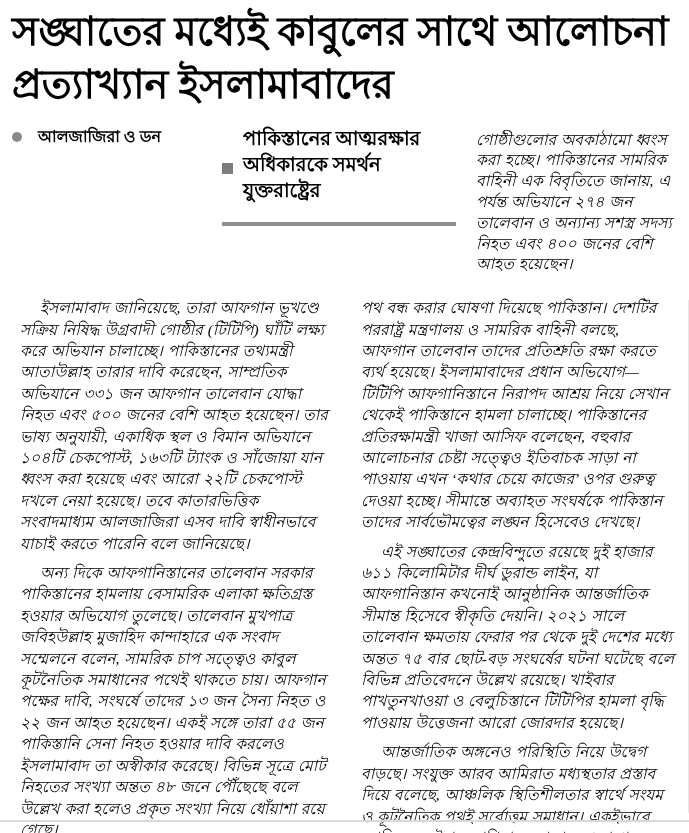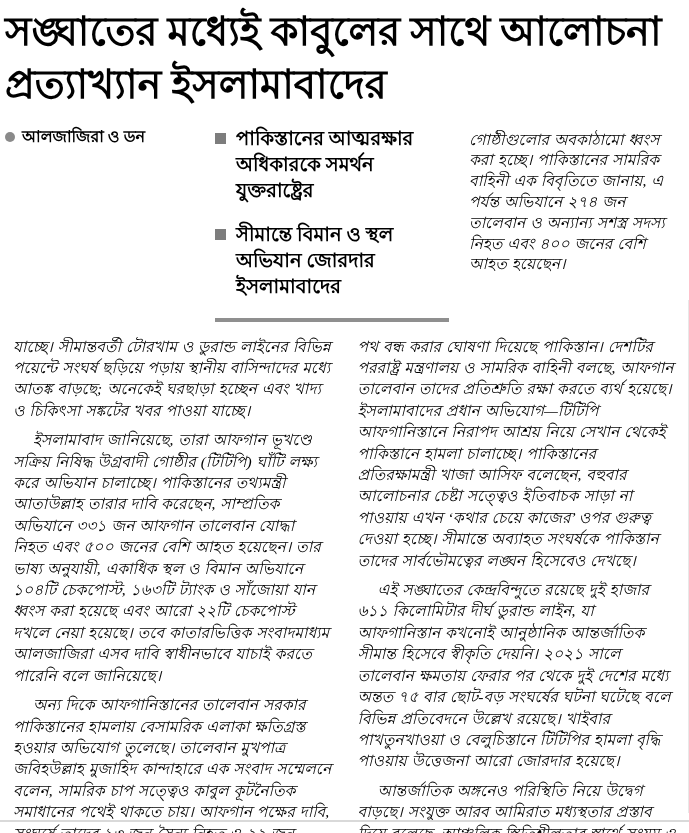--- a/index.html
+++ b/index.html
@@ -4,58 +4,58 @@
 <style>
   html,body{margin:0;padding:0;background:#ffffff;}
   .page{
     position:relative;
     width:689px;height:833px;
     background:#ffffff;
     color:#000;
     font-family:"Liberation Serif", serif;
     overflow:hidden;
     box-sizing:border-box;
-    padding:6px 4px 0 5px;
+    padding:6px 4px 0 12px;
   }
   .headline{
     margin:0 0 10px 0;
     font-size:40px;
     line-height:1.32;
     font-weight:700;
     color:#000;
     letter-spacing:0px;
   }
   .top{
     display:flex;
     align-items:flex-start;
     width:100%;
   }
   .col-a{width:196px;flex:0 0 196px;}
   .col-b{width:258px;flex:0 0 258px;box-sizing:border-box;padding:4px 10px 0 14px;}
   .col-c{width:226px;flex:1 1 auto;box-sizing:border-box;padding-left:2px;}
   .byline{
-    display:flex;align-items:center;gap:7px;
+    display:flex;align-items:center;gap:16px;
     font-weight:700;font-size:16px;
     margin:2px 0 4px 0;
   }
   .byline .dot{
     width:10px;height:10px;border-radius:50%;
     background:#8a8a8a;flex:0 0 10px;
   }
   p.body{
     margin:8px;
     font-size:15.5px;
     line-height:20.8px;
     text-align:left;
     word-spacing:1px;
     font-style:italic;
   }
   p.indent{text-indent:20px;}
   .highlight{
-    display:flex;align-items:flex-start;gap:10px;
+    display:flex;align-items:center;gap:10px;
     font-weight:700;font-size:19.5px;line-height:26px;
     margin-bottom:18px;
   }
   .highlight .sq{
     width:11px;height:11px;background:#7d7d7d;
     flex:0 0 11px;margin-top:7px;
   }
   .rule{
     height:4px;background:#8f8f8f;
     margin-top:12px;width:100%;
@@ -90,37 +90,32 @@
         <span class="dot"></span>
         <span>আলজাজিরা ও ডন</span>
       </div>
     </div>
 
     <div class="col-b">
       <div class="highlight">
         <span class="sq"></span>
         <span>পাকিস্তানের আত্মরক্ষার অধিকারকে সমর্থন যুক্তরাষ্ট্রের</span>
       </div>
-      <div class="highlight">
-        <span class="sq"></span>
-        <span>সীমান্তে বিমান ও স্থল অভিযান জোরদার ইসলামাবাদের</span>
-      </div>
       <div class="rule"></div>
     </div>
 
     <div class="col-c">
       <p class="body">গোষ্ঠীগুলোর অবকাঠামো ধ্বংস করা হচ্ছে। পাকিস্তানের সামরিক বাহিনী এক বিবৃতিতে জানায়, এ পর্যন্ত অভিযানে ২৭৪ জন তালেবান ও অন্যান্য সশস্ত্র সদস্য নিহত এবং ৪০০ জনের বেশি আহত হয়েছেন।</p>
     </div>
 
   </div>
 
   <div class="bottom">
 
     <div class="bcol">
-      <p class="body">যাচ্ছে। সীমান্তবর্তী টোরখাম ও ডুরান্ড লাইনের বিভিন্ন পয়েন্টে সংঘর্ষ ছড়িয়ে পড়ায় স্থানীয় বাসিন্দাদের মধ্যে আতঙ্ক বাড়ছে; অনেকেই ঘরছাড়া হচ্ছেন এবং খাদ্য ও চিকিৎসা সঙ্কটের খবর পাওয়া যাচ্ছে।</p>
       <p class="body indent">ইসলামাবাদ জানিয়েছে, তারা আফগান ভূখণ্ডে সক্রিয় নিষিদ্ধ উগ্রবাদী গোষ্ঠীর (টিটিপি) ঘাঁটি লক্ষ্য করে অভিযান চালাচ্ছে। পাকিস্তানের তথ্যমন্ত্রী আতাউল্লাহ তারার দাবি করেছেন, সাম্প্রতিক অভিযানে ৩৩১ জন আফগান তালেবান যোদ্ধা নিহত এবং ৫০০ জনের বেশি আহত হয়েছেন। তার ভাষ্য অনুযায়ী, একাধিক স্থল ও বিমান অভিযানে ১০৪টি চেকপোস্ট, ১৬৩টি ট্যাংক ও সাঁজোয়া যান ধ্বংস করা হয়েছে এবং আরো ২২টি চেকপোস্ট দখলে নেয়া হয়েছে। তবে কাতারভিত্তিক সংবাদমাধ্যম আলজাজিরা এসব দাবি স্বাধীনভাবে যাচাই করতে পারেনি বলে জানিয়েছে।</p>
       <p class="body indent">অন্য দিকে আফগানিস্তানের তালেবান সরকার পাকিস্তানের হামলায় বেসামরিক এলাকা ক্ষতিগ্রস্ত হওয়ার অভিযোগ তুলেছে। তালেবান মুখপাত্র জবিহউল্লাহ মুজাহিদ কান্দাহারে এক সংবাদ সম্মেলনে বলেন, সামরিক চাপ সত্ত্বেও কাবুল কূটনৈতিক সমাধানের পথেই থাকতে চায়। আফগান পক্ষের দাবি, সংঘর্ষে তাদের ১৩ জন সৈন্য নিহত ও ২২ জন আহত হয়েছেন। একই সঙ্গে তারা ৫৫ জন পাকিস্তানি সেনা নিহত হওয়ার দাবি করলেও ইসলামাবাদ তা অস্বীকার করেছে। বিভিন্ন সূত্রে মোট নিহতের সংখ্যা অন্তত ৪৮ জনে পৌঁছেছে বলে উল্লেখ করা হলেও প্রকৃত সংখ্যা নিয়ে ধোঁয়াশা রয়ে গেছে।</p>
 
     </div>
 
     <div class="bcol">
       <p class="body">পথ বন্ধ করার ঘোষণা দিয়েছে পাকিস্তান। দেশটির পররাষ্ট্র মন্ত্রণালয় ও সামরিক বাহিনী বলছে, আফগান তালেবান তাদের প্রতিশ্রুতি রক্ষা করতে ব্যর্থ হয়েছে। ইসলামাবাদের প্রধান অভিযোগ—টিটিপি আফগানিস্তানে নিরাপদ আশ্রয় নিয়ে সেখান থেকেই পাকিস্তানে হামলা চালাচ্ছে। পাকিস্তানের প্রতিরক্ষামন্ত্রী খাজা আসিফ বলেছেন, বহুবার আলোচনার চেষ্টা সত্ত্বেও ইতিবাচক সাড়া না পাওয়ায় এখন ‘কথার চেয়ে কাজের’ ওপর গুরুত্ব দেওয়া হচ্ছে। সীমান্তে অব্যাহত সংঘর্ষকে পাকিস্তান তাদের সার্বভৌমত্বের লঙ্ঘন হিসেবেও দেখছে।</p>
       <p class="body indent">এই সঙ্ঘাতের কেন্দ্রবিন্দুতে রয়েছে দুই হাজার ৬১১ কিলোমিটার দীর্ঘ ডুরান্ড লাইন, যা আফগানিস্তান কখনোই আনুষ্ঠানিক আন্তর্জাতিক সীমান্ত হিসেবে স্বীকৃতি দেয়নি। ২০২১ সালে তালেবান ক্ষমতায় ফেরার পর থেকে দুই দেশের মধ্যে অন্তত ৭৫ বার ছোট-বড় সংঘর্ষের ঘটনা ঘটেছে বলে বিভিন্ন প্রতিবেদনে উল্লেখ রয়েছে। খাইবার পাখতুনখাওয়া ও বেলুচিস্তানে টিটিপির হামলা বৃদ্ধি পাওয়ায় উত্তেজনা আরো জোরদার হয়েছে।</p>
       <p class="body indent">আন্তর্জাতিক অঙ্গনেও পরিস্থিতি নিয়ে উদ্বেগ বাড়ছে। সংযুক্ত আরব আমিরাত মধ্যস্থতার প্রস্তাব দিয়ে বলেছে, আঞ্চলিক স্থিতিশীলতার স্বার্থে সংযম ও কূটনৈতিক পথই সর্বোত্তম সমাধান। একইভাবে জাতিসঙ্ঘ, ইরান, রাশিয়া ও কাতার সংলাপের আহ্বান জানিয়েছে। সাবেক আফগান প্রেসিডেন্ট হামিদ কারজাই পাকিস্তানি হামলার নিন্দা জানিয়ে দেশের সার্বভৌমত্ব রক্ষার আহ্বান জানিয়েছেন।</p>
 

